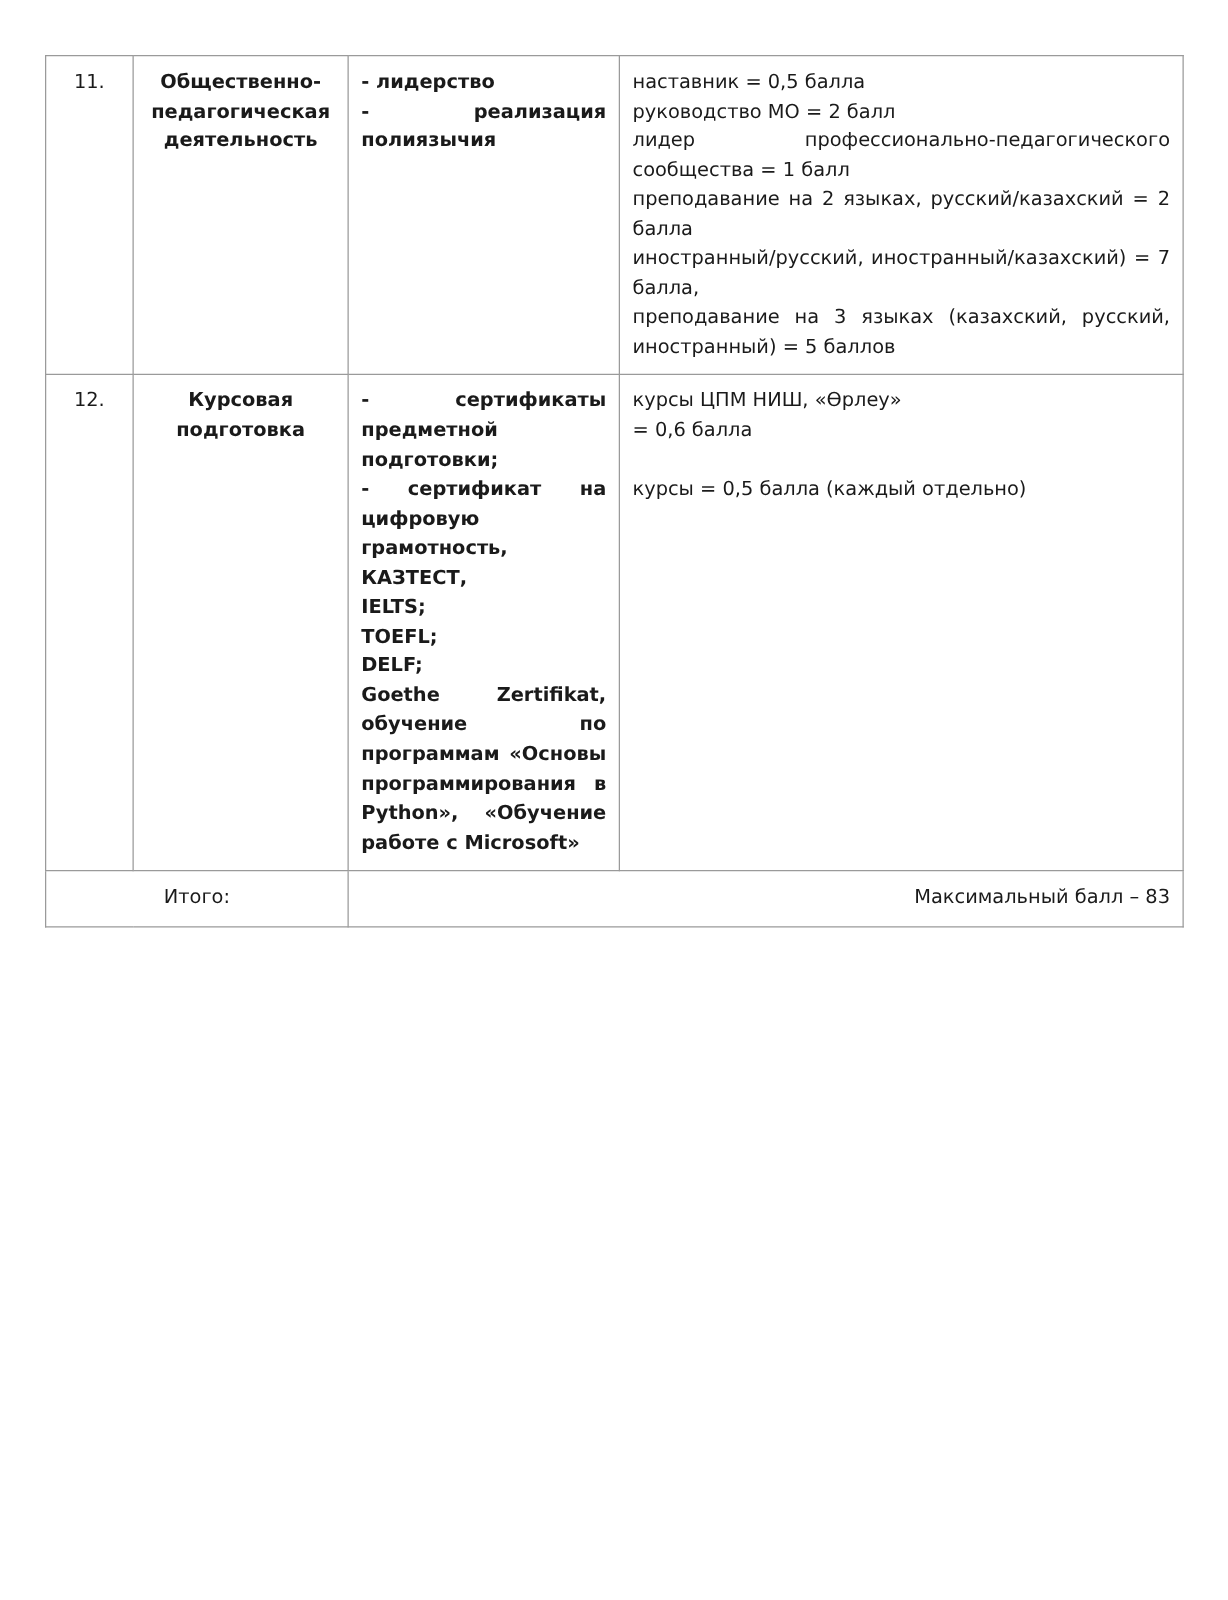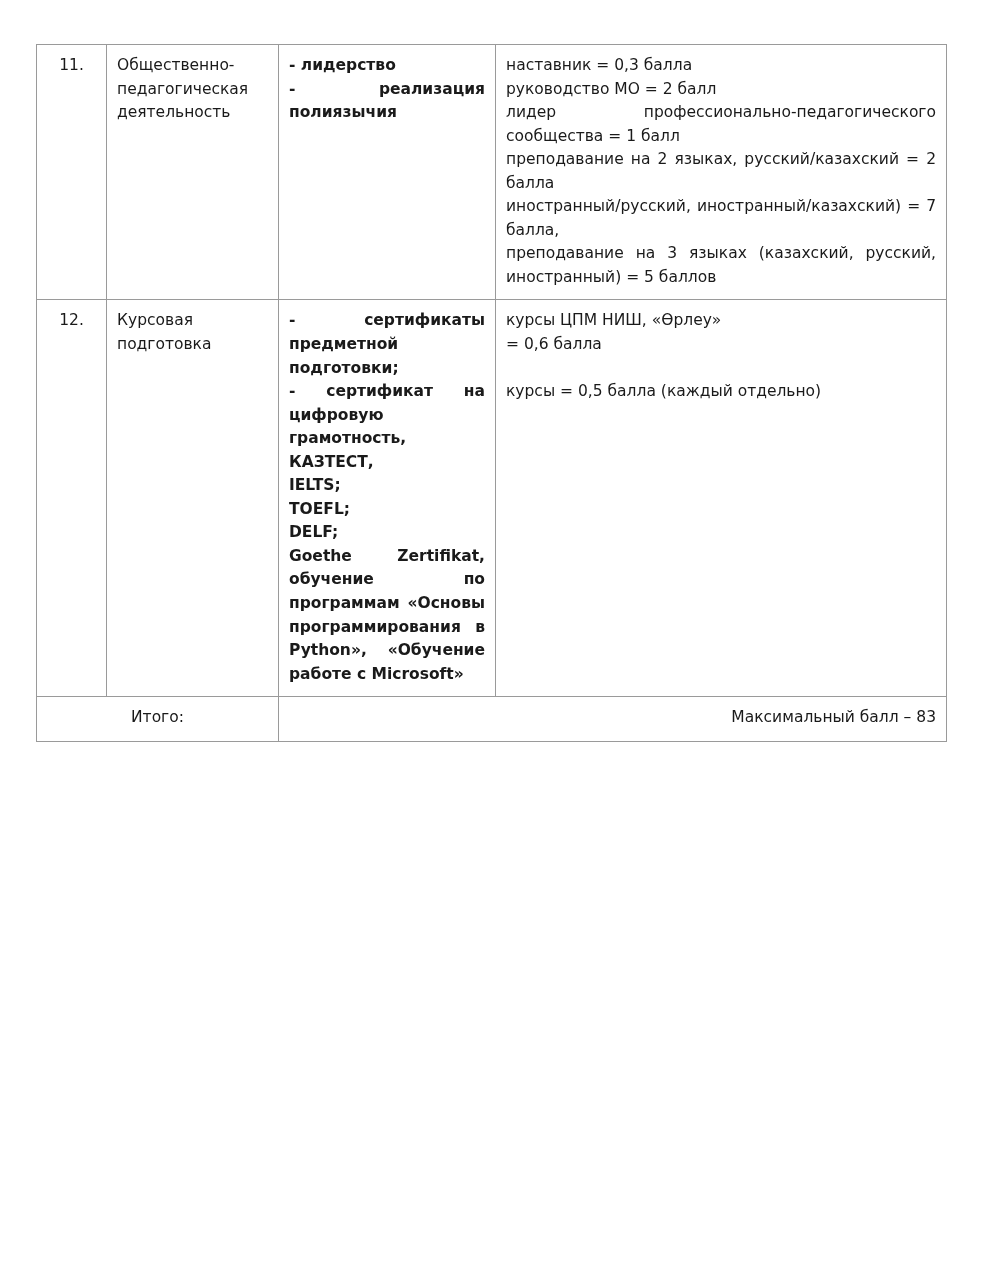--- a/index.html
+++ b/index.html
@@ -40,21 +40,21 @@
   col.c-num   { width: 70px; }
   col.c-name  { width: 172px; }
   col.c-crit  { width: 217px; }
   col.c-score { width: 451px; }
 
   td.num {
     text-align: center;
     padding-left: 4px;
     padding-right: 4px;
   }
-  td.name { text-align: left; }
+  td.name { text-align: center; font-weight: bold; }
   td.crit { text-align: justify; text-justify: inter-word; font-weight: bold; }
   td.score { text-align: justify; text-justify: inter-word; }
   td.crit p, td.score p, td.name p {
     margin: 0;
   }
   td.score p.just { text-align: justify; text-justify: inter-word; }
   td.crit p.just { text-align: justify; text-justify: inter-word; }
   .spacer-line { display: block; height: 23.5px; }
 
   
@@ -84,21 +84,21 @@
     <tbody>
 
       <tr>
         <td class="num">11.</td>
         <td class="name">Общественно-педагогическая деятельность</td>
         <td class="crit">
           <p>- лидерство</p>
           <p class="just">- реализация полиязычия</p>
         </td>
         <td class="score">
-          <p>наставник = 0,3 балла</p>
+          <p>наставник = 0,5 балла</p>
           <p>руководство МО = 2 балл</p>
           <p class="just">лидер профессионально-педагогического сообщества = 1 балл</p>
           <p class="just">преподавание на 2 языках, русский/казахский = 2 балла</p>
           <p>иностранный/русский, иностранный/казахский) = 7 балла,</p>
           <p class="just">преподавание на 3 языках (казахский, русский, иностранный) = 5 баллов</p>
         </td>
       </tr>
 
       <tr>
         <td class="num">12.</td>

